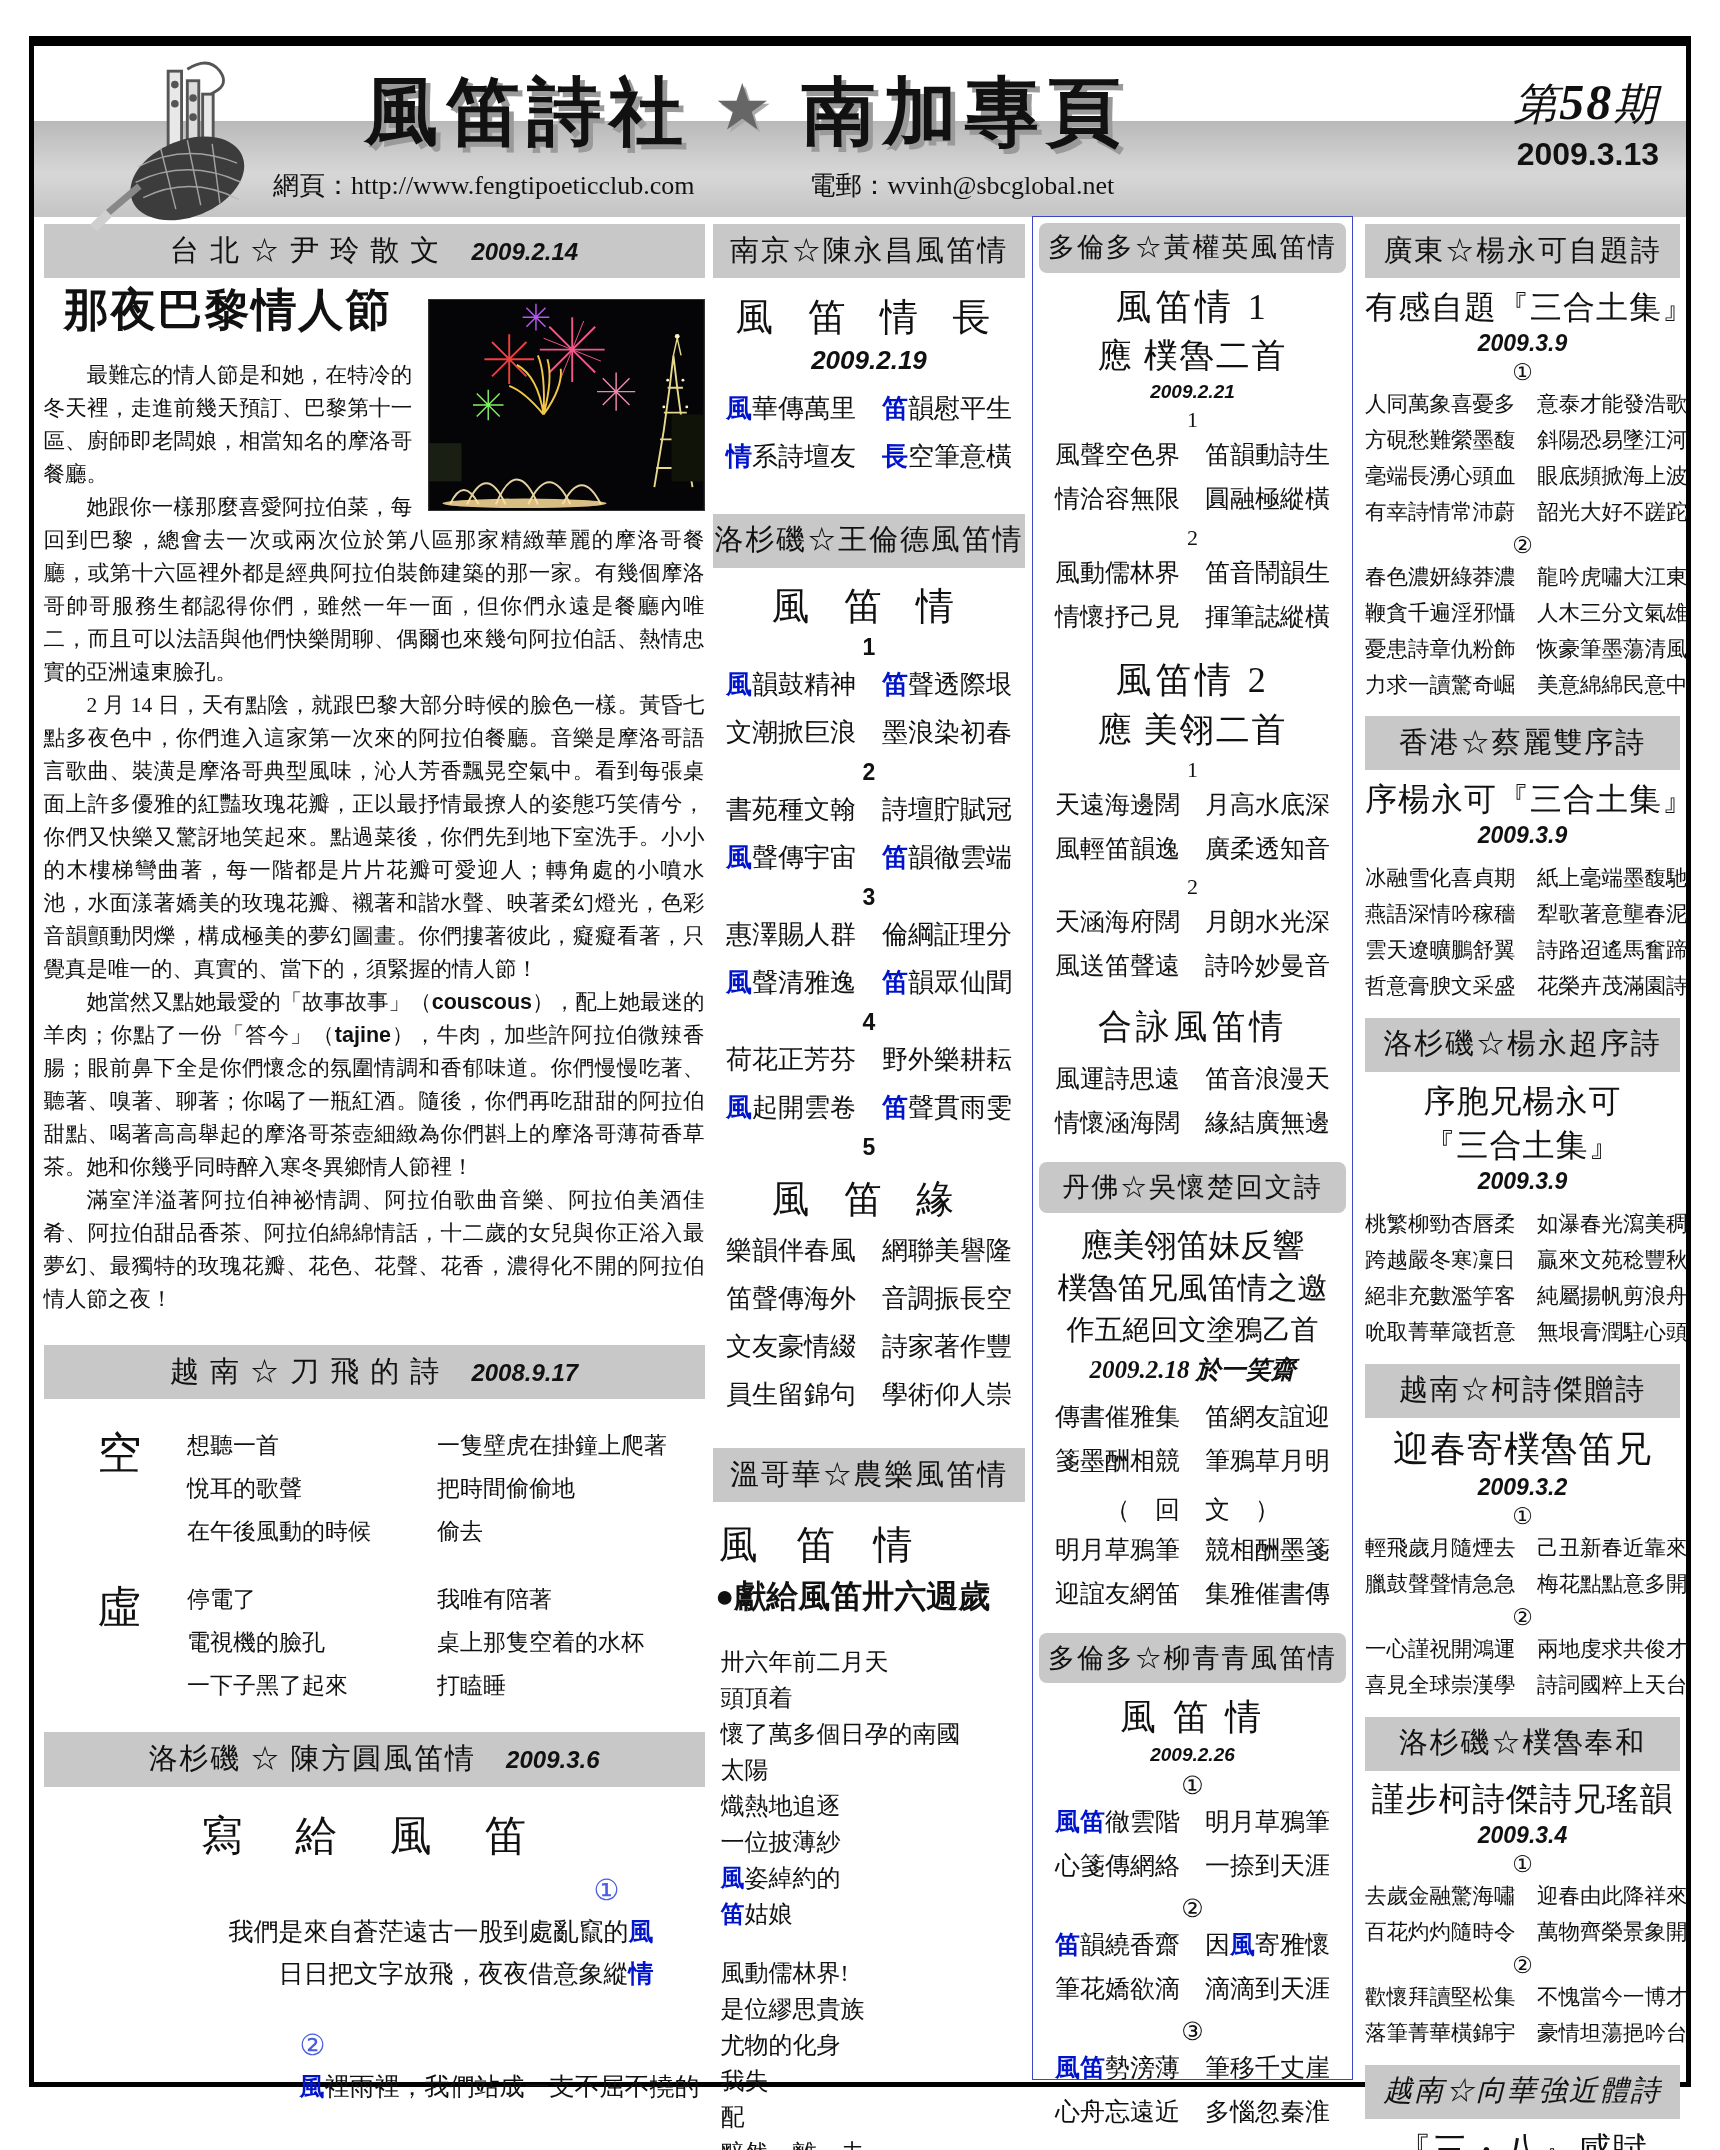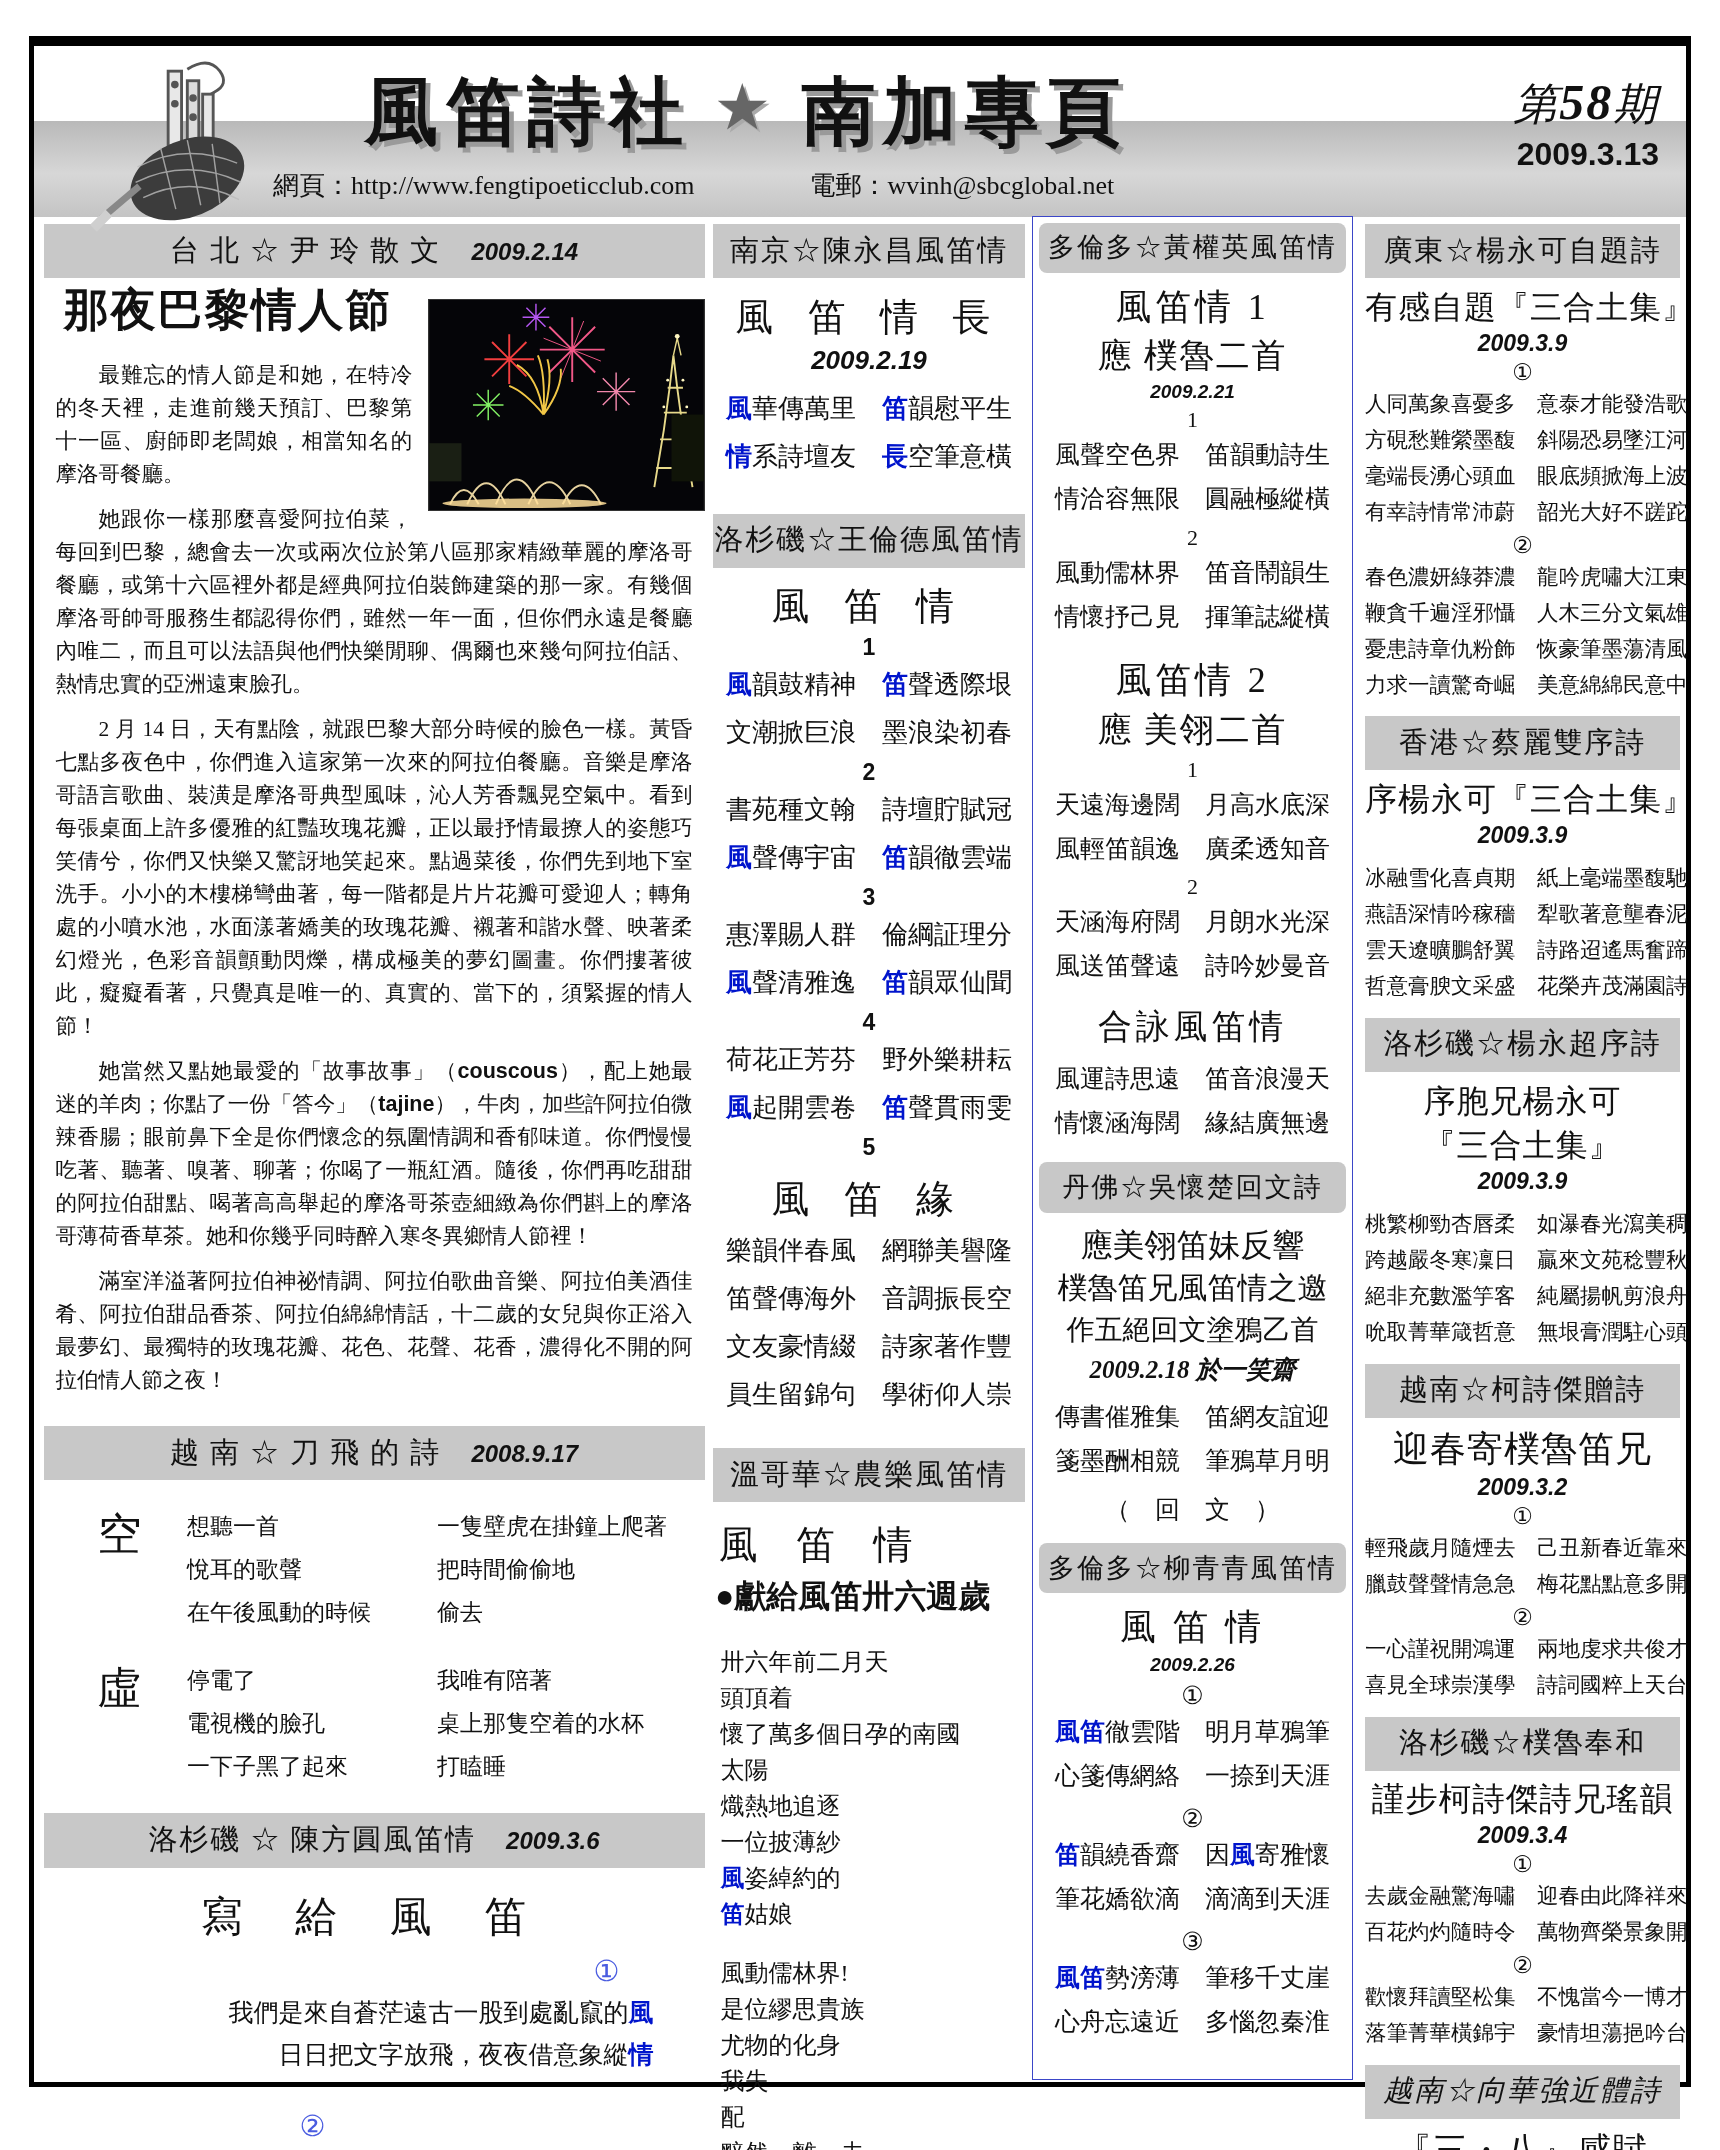--- a/index.html
+++ b/index.html
@@ -32,21 +32,21 @@
   .lat{font-family:"Liberation Sans","DejaVu Sans",sans-serif;font-weight:bold;}
   .pdate{font-family:"Liberation Sans","DejaVu Sans",sans-serif;
          font-style:italic;font-weight:bold;text-align:center;}
   .pnum{font-family:"Liberation Sans","DejaVu Sans",sans-serif;
         font-weight:bold;text-align:center;}
   .ctr{text-align:center;}
   
   .col1{position:absolute;left:9.6px;top:178px;width:661px;}
   .c1-title{font-size:45px;letter-spacing:1.9px;text-align:center;margin:15.3px 0 32.5px 0;}
   .essay{font-size:21.5px;line-height:33px;text-align:justify;}
-  .essay p{margin:12px;text-indent:2em;}
+  .essay p{margin:0;text-indent:2em;}
   .photo{float:right;margin:5.7px 0 9.6px 15.3px;border:1px solid #333;}
   .vnrow{display:flex;margin:25px 0 9.6px 0;}
   .vn-big{width:78px;font-size:44px;padding-left:54px;box-sizing:content-box;}
   .vn-col{font-size:23px;line-height:43px;}
   .vn-left{width:250px;padding-left:11.5px;}
   .poem-cf{margin-top:13.4px;}
   .cf-title{font-size:42px;letter-spacing:21px;text-align:center;margin:21px 0 5.7px 0;}
   .cnum-blue{color:#4a5ce0;font-size:29px;}
   .cf-st1{width:535px;margin-left:75px;text-align:right;font-size:25px;line-height:42px;}
   .cf-st2{margin-left:256px;font-size:25px;line-height:42px;margin-top:29px;}
@@ -349,20 +349,24 @@
     <div class="band" style="margin-top:17px;">丹佛☆吳懷楚回文詩</div>
     <div class="c3-t1">應美翎笛妹反響</div>
     <div class="c3-t2">樸魯笛兄風笛情之邀</div>
     <div class="c3-t3">作五絕回文塗鴉乙首</div>
     <div class="c3-idate">2009.2.18 於一笑齋</div>
     <div class="c3-lines" style="margin-top:9.6px;">
         <div>傳書催雅集　笛網友誼迎</div>
         <div>箋墨酬相競　筆鴉草月明</div>
       </div>
     <div class="c3-mid">（　回　文　）</div>
+    <div class="c3-lines">
+        <div>明月草鴉筆　競相酬墨箋</div>
+        <div>迎誼友網笛　集雅催書傳</div>
+      </div>
 
     <div class="band" style="margin-top:17px;">多倫多☆柳青青風笛情</div>
     <div class="c3-title">風 笛 情</div>
     <div class="pdate c3-date">2009.2.26</div>
     <div class="c3-cnum">①</div>
     <div class="c3-lines">
         <div><span class="kw">風笛</span><span>徹雲階　明月草鴉筆</span></div>
         <div>心箋傳網絡　一捺到天涯</div>
       </div>
     <div class="c3-cnum">②</div>

